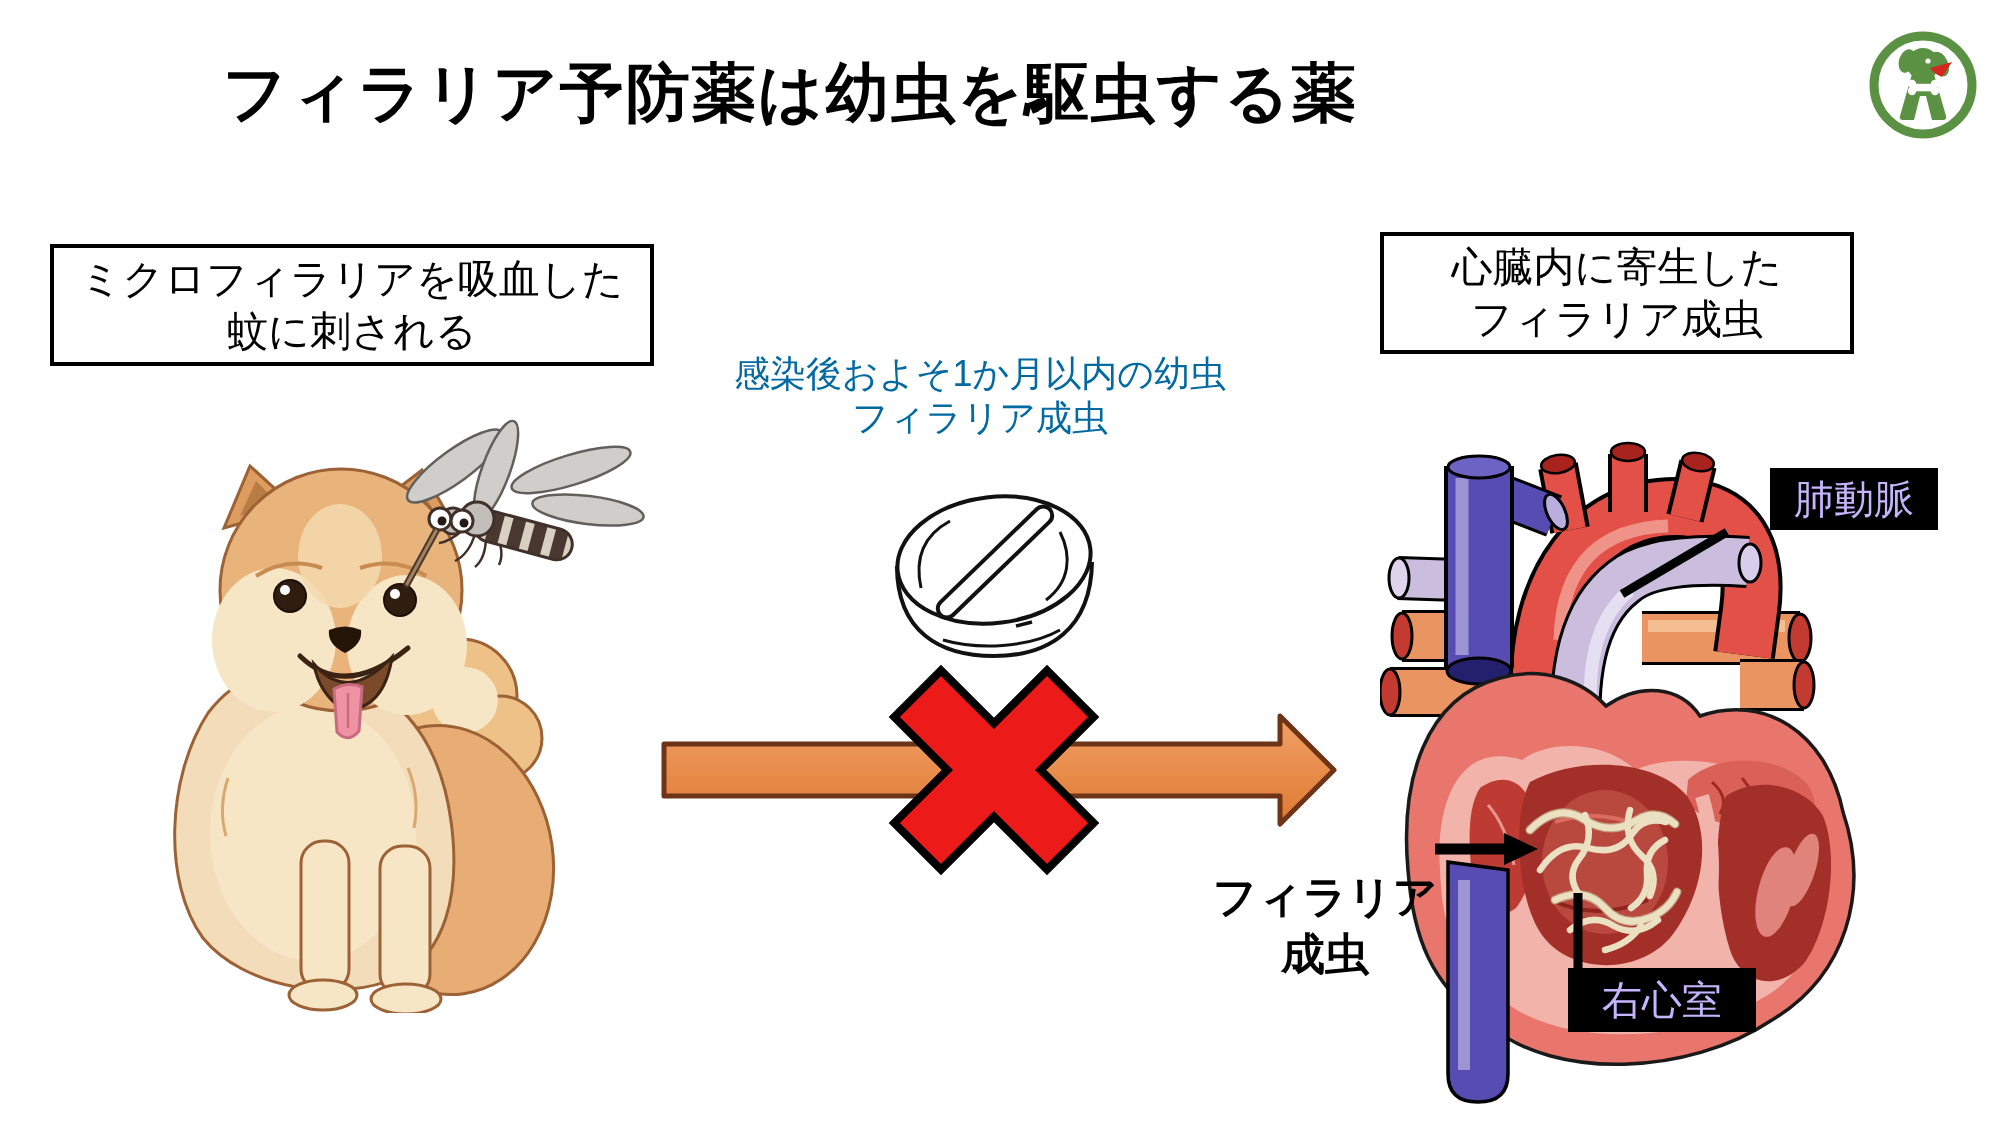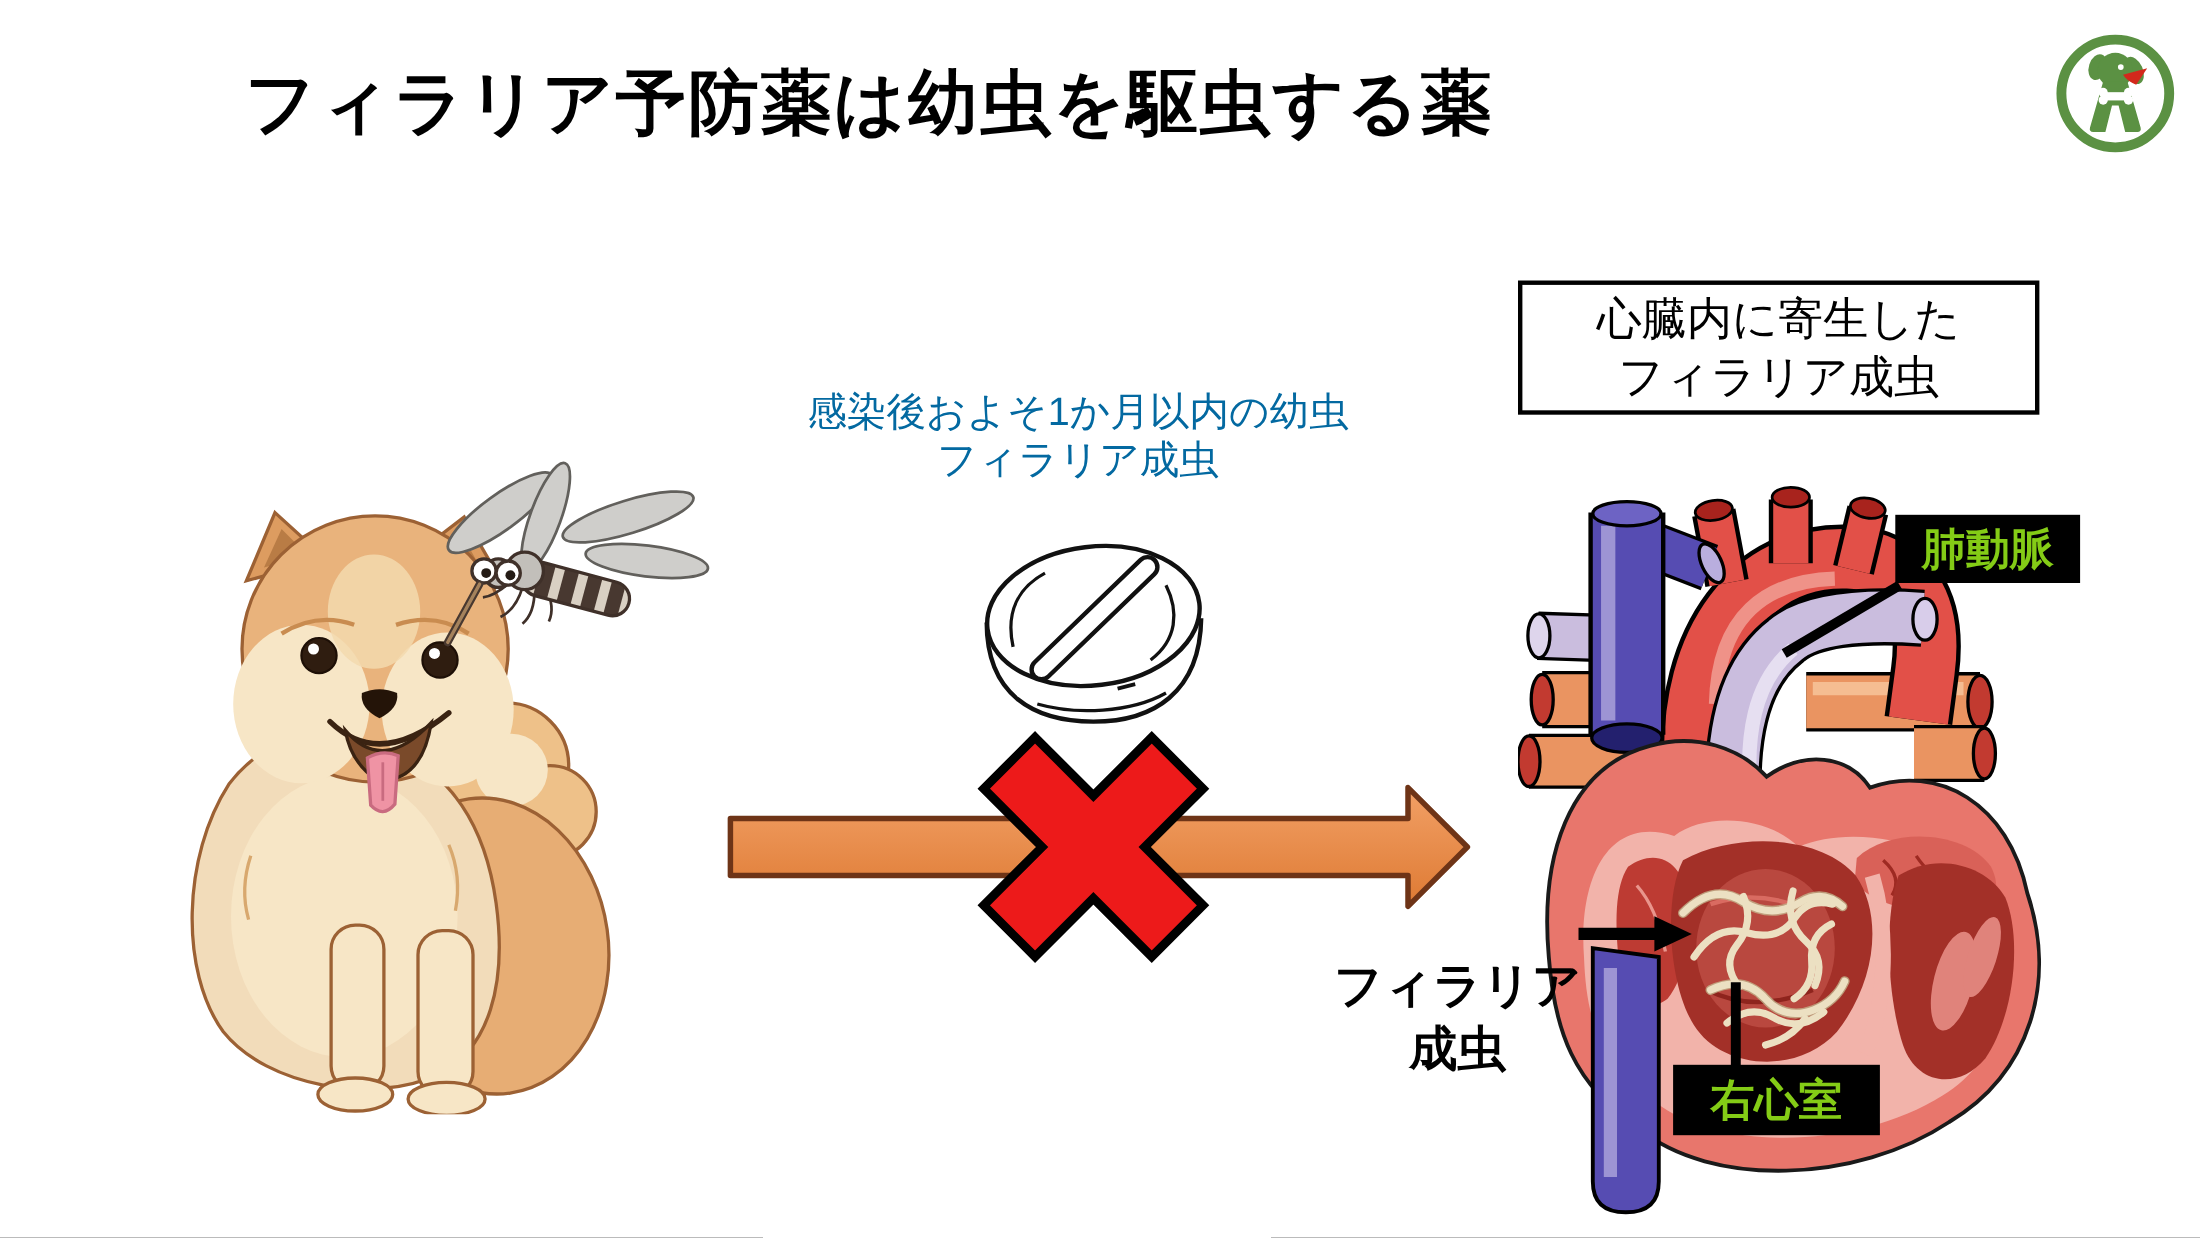--- a/index.html
+++ b/index.html
@@ -10,28 +10,28 @@
   .abs{position:absolute;}
   .title{
     left:140px;top:50px;width:1300px;text-align:center;
     font-size:64px;font-weight:900;letter-spacing:2px;line-height:86px;
   }
   .caption-box{
     border:4px solid #000;background:#fff;display:flex;flex-direction:column;
     align-items:center;justify-content:center;font-size:41px;font-weight:500;line-height:52px;
   }
   .left-box{left:50px;top:244px;width:596px;height:114px;}
-  .right-box{left:1380px;top:255px;width:466px;height:114px;text-align:center;}
+  .right-box{left:1380px;top:232px;width:466px;height:114px;text-align:center;}
   .red-note{
     left:690px;top:352px;width:580px;text-align:center;
     font-size:36px;font-weight:500;line-height:44px;color:#0369a1;
   }
   .black-label{
-    background:#000;color:#84cc16;display:flex;align-items:center;justify-content:center;
-    font-size:40px;font-weight:700;z-index:6;
+    background:#000;color:#c4b5fd;display:flex;align-items:center;justify-content:center;
+    font-size:40px;font-weight:400;z-index:6;margin-left:47px;
   }
   .pa-label{left:1723px;top:468px;width:168px;height:62px;}
   .rv-label{left:1521px;top:968px;width:188px;height:64px;}
   .filaria-label{
     left:1200px;top:824px;width:250px;text-align:center;
     font-size:44px;font-weight:900;line-height:57px;z-index:6;margin-top:44px;
   }
   .z1{z-index:1}.z2{z-index:2}.z3{z-index:3}.z4{z-index:4}
 </style>
 </head>
@@ -53,20 +53,24 @@
     <path d="M68,44 L90,38 L80,53 Q72,50 68,44 Z" fill="#D3281C"></path>
     <g fill="#fff">
       <circle cx="50" cy="60" r="4.2"></circle>
         <circle cx="50" cy="67" r="4.2"></circle>
       <circle cx="73" cy="60" r="4.2"></circle>
         <circle cx="73" cy="67" r="4.2"></circle>
       <rect x="50" y="59.8" width="23" height="7.5"></rect>
     </g>
   </svg>
 
+  <div class="abs caption-box left-box">
+    <span>ミクロフィラリアを吸血した</span>
+    <span>蚊に刺される</span>
+  </div>
 
   <div class="abs caption-box right-box">
     <span>心臓内に寄生した</span>
     <span>フィラリア成虫</span>
   </div>
 
   <div class="abs red-note">
     <span>感染後およそ1か月以内の幼虫</span><br>
     <span>フィラリア成虫</span>
   </div>

